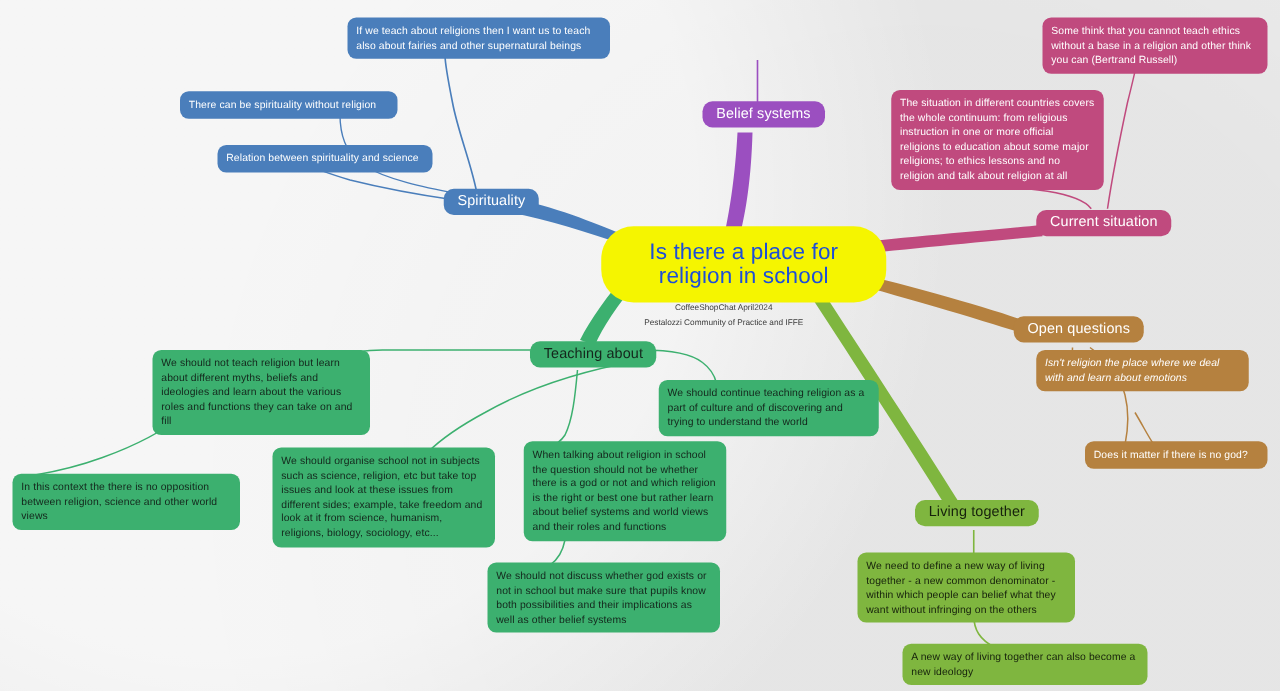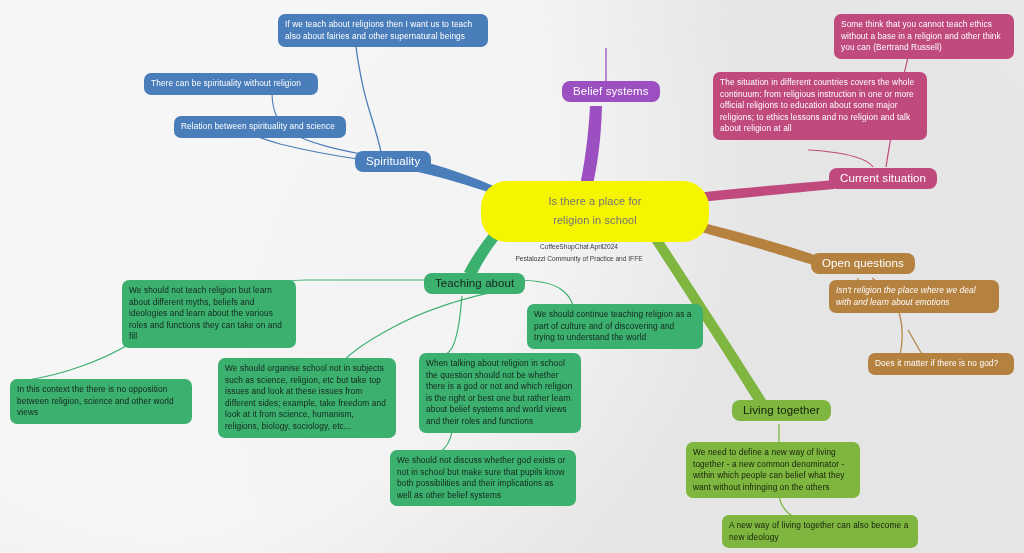--- a/index.html
+++ b/index.html
@@ -27,22 +27,22 @@
   }
   .node.title{
     border-radius:8px;
     padding:4px 11px 5px 11px;
     line-height:normal;
   }
   .central{
     position:absolute;
     background:#f5f500;
     border-radius:26px;
-    color:#737373;
-    font-size:11px;
+    color:#1d4ed8;
+    font-size:18px;
     line-height:19px;
     text-align:center;
     padding:11px 16px 12px 16px;
     z-index:8;
     letter-spacing:.1px;
   }
   .subtitle{
     position:absolute;
     text-align:center;
     color:#3b3b3b;
@@ -124,21 +124,21 @@
   <div class="node title c-purple" style="left:562px;top:81px;font-size:11.5px;">
     <span>Belief systems</span>
   </div>
 
   <div class="node title c-magenta" style="left:829px;top:168px;font-size:11.5px;">
     <span>Current situation</span>
   </div>
   <div class="node c-magenta" style="left:834px;top:14px;width:180px;font-size:8.3px;">
     <span>Some think that you cannot teach ethics without a base in a religion and other think you can (Bertrand Russell)</span>
   </div>
-  <div class="node c-magenta" style="left:713px;top:72px;width:214px;font-size:8.3px;">
+  <div class="node c-magenta" style="left:713px;top:72px;width:170px;font-size:8.3px;">
     <span>The situation in different countries covers the whole continuum:  from  religious instruction in one or more official religions to education about some major religions; to ethics lessons and no religion and talk about religion at all</span>
   </div>
 
   <div class="node title c-orange" style="left:811px;top:253px;font-size:11.5px;">
     <span>Open questions</span>
   </div>
   <div class="node c-orange" style="left:829px;top:280px;width:170px;font-size:8.3px;font-style:italic;">
     <span>Isn't religion the place where we deal with and learn about emotions</span>
   </div>
   <div class="node c-orange" style="left:868px;top:353px;width:146px;font-size:8.3px;">

